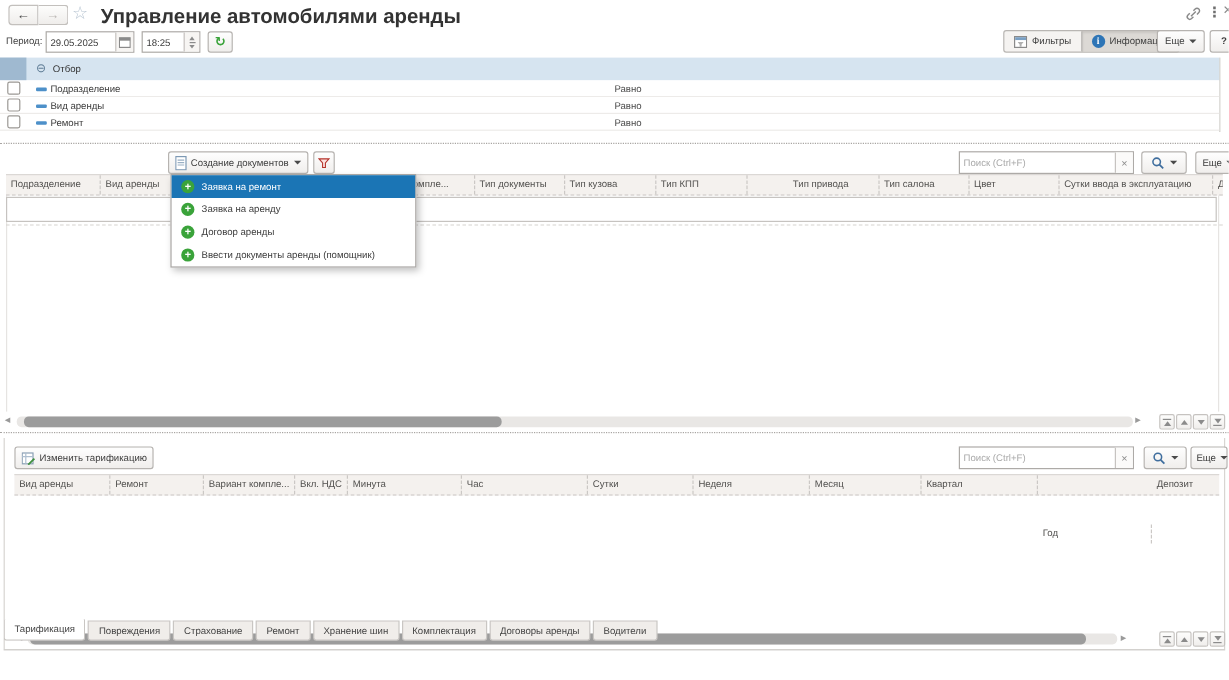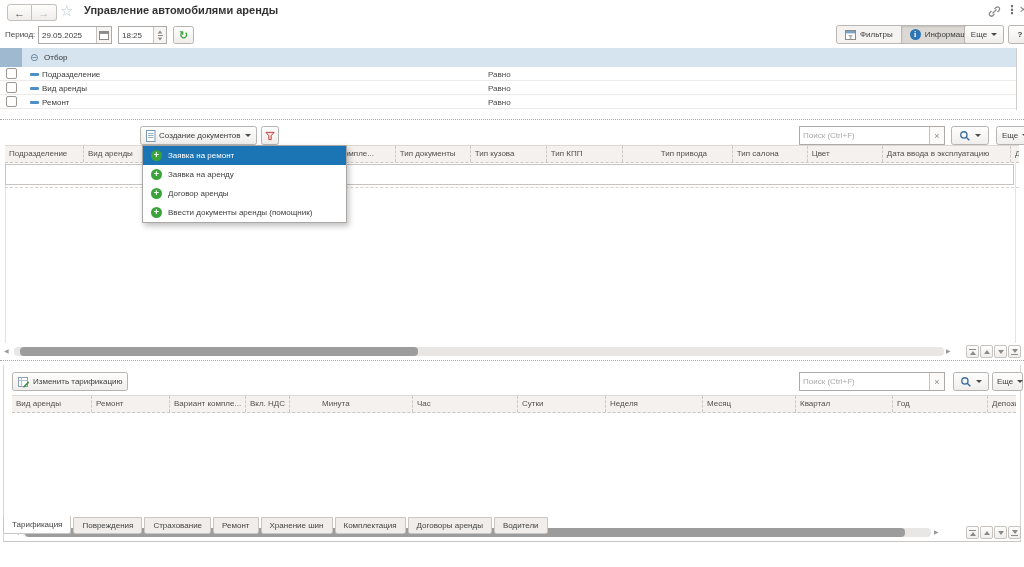--- a/index.html
+++ b/index.html
@@ -10,21 +10,21 @@
   }
   .abs{position:absolute;}
 
   
   .navgroup{left:7px; top:4px; display:flex;}
   .navbtn{width:25px;height:17px;border:1px solid #c3c0bd;background:linear-gradient(#fdfdfc,#efedeb);
     display:flex;align-items:center;justify-content:center;font-size:11px;color:#4a4a4a;}
   .navbtn:first-child{border-radius:3px 0 0 3px;}
   .navbtn:last-child{border-radius:0 3px 3px 0;border-left:none;color:#bdbab7;}
   .star{left:60px; top:2px; font-size:15px; color:#b9c6d3;}
-  .title{left:84px; top:4px; font-size:11px; font-weight:bold; color:#333; white-space:nowrap;}
+  .title{left:84px; top:4px; font-size:17px; font-weight:bold; color:#333; white-space:nowrap;}
   .linkico{left:988px; top:5px;}
   .dots{left:1006px; top:3px; font-size:12px; color:#6f6f6f; font-weight:bold;}
   .sliver{left:1019px; top:4px; font-size:10px; color:#8a8a8a;}
 
   
   .plabel{left:5px; top:30px; color:#444;}
   .field{display:flex; align-items:stretch; border:1px solid #adaaa7; background:#fff; height:18px;}
   .field input{flex:1; min-width:0; border:0; outline:0; background:transparent; font:inherit; color:#3d3d3d; padding:0 3px;}
   ::placeholder{color:#a9a9a9; opacity:1;}
   .datefield{left:38px; top:26px; width:74px;}
@@ -48,21 +48,21 @@
   
   #filter-panel{left:0; top:48px; width:1017px; height:62px; border-right:1px solid #cfccc9;}
   .fhead{position:relative; height:19px; background:var(--filter-header-bg,#d6e4f0); display:flex; align-items:center;}
   .fhead .marker{position:absolute; left:0; top:0; width:22px; height:19px; background:#9fb9d0;}
   .fhead .coll{position:absolute; left:30px; font-size:10px; color:#5f7d96; top:3.5px;}
   .fhead .fglabel{position:absolute; left:44px; color:#333;}
   .frow{position:relative; height:14px; border-bottom:1px solid #edebe9; background:#fff;}
   .cb{position:absolute; left:6px; top:1px; width:11px; height:11px; border:1px solid #9b9894; border-radius:2px; background:#fff;}
   .fdash{position:absolute; left:30px; top:6px; width:9px; height:2.5px; background:#4d90c9; border-radius:1px;}
   .fname{position:absolute; left:42px; top:3px; color:#3c3c3c;}
-  .fcond{position:absolute; left:488px; top:3px; color:#4a4a4a;}
+  .fcond{position:absolute; left:512px; top:3px; color:#4a4a4a;}
 
   .dotsep{border-top:1px dotted #a8a5a2; height:0;}
   #sep1{left:0; top:119px; width:1024px;}
   #sep2{left:0; top:360px; width:1024px;}
 
   
   .tbtn{position:absolute; top:126px;}
   .search{height:19px;}
   .search .clr{width:15px; border-left:1px solid #c6c3c0; display:flex; align-items:center; justify-content:center; color:#8f8f8f; font-size:9px; background:#fbfaf9;}
   .qbtn{justify-content:center;}
@@ -243,21 +243,21 @@
   <div class="abs thead" id="cols-a">
       <div class="th" style="width: 80px;">Подразделение</div>
       <div class="th" style="width: 222px;">Вид аренды</div>
       <div class="th" style="width: 94px;">Вариант компле...</div>
       <div class="th" style="width: 76px;">Тип документы</div>
       <div class="th" style="width: 77px;">Тип кузова</div>
       <div class="th" style="width: 77px;">Тип КПП</div>
       <div class="th" style="width: 77px; margin-left: 34px;">Тип привода</div>
       <div class="th" style="width: 76px;">Тип салона</div>
       <div class="th" style="width: 76px;">Цвет</div>
-      <div class="th" style="width: 130px;">Дата ввода в эксплуатацию</div>
+      <div class="th" style="width: 130px;">Сутки ввода в эксплуатацию</div>
       <div class="th" style="flex: 1 1 0%; border-right: none;">Дата выбытия</div>
     </div>
   <div class="abs" id="emptyrow-a"></div>
   <div class="abs" id="rowsep-a"></div>
 
   <span class="abs sb-arrow" style="left:4px; top:347px">◀</span>
   <div class="abs sb-track" style="left:14px; top:347px; width:930px"></div>
   <div class="abs sb-thumb" style="left:20px; top:347px; width:398px"></div>
   <span class="abs sb-arrow" style="left:946px; top:347px">▶</span>
   <div class="abs" id="nav-a" style="left:0;top:0">
@@ -309,27 +309,27 @@
   <div class="abs btn" style="left:992px; top:372px; width:31px; padding:0 4px">
     <span>Еще</span>
       <i class="caret"></i>
   </div>
 
   <div class="abs thead" id="cols-b">
       <div class="th" style="width: 80px;">Вид аренды</div>
       <div class="th" style="width: 78px;">Ремонт</div>
       <div class="th" style="width: 76px;">Вариант компле...</div>
       <div class="th" style="width: 44px;">Вкл. НДС</div>
-      <div class="th" style="width: 95px; margin-left: 28px;">Минута</div>
+      <div class="th" style="width: 95px;">Минута</div>
       <div class="th" style="width: 105px;">Час</div>
       <div class="th" style="width: 88px;">Сутки</div>
       <div class="th" style="width: 97px;">Неделя</div>
       <div class="th" style="width: 93px;">Месяц</div>
       <div class="th" style="width: 97px;">Квартал</div>
-      <div class="th" style="width: 95px;">Год</div>
+      <div class="th" style="width: 95px; margin-top: 41px;">Год</div>
       <div class="th" style="flex: 1 1 0%; border-right: none;">Депозит</div>
     </div>
 
   <span class="abs sb-arrow" style="left:14px; top:528px">◀</span>
   <div class="abs sb-track" style="left:23px; top:528px; width:908px"></div>
   <div class="abs sb-thumb" style="left:25px; top:528px; width:880px"></div>
   <span class="abs sb-arrow" style="left:934px; top:528px">▶</span>
   <div class="abs" id="nav-b" style="left:0;top:0">
       <div class="navbtn2" style="left: 966px; top: 526px;">
         <i class="bar"></i>

